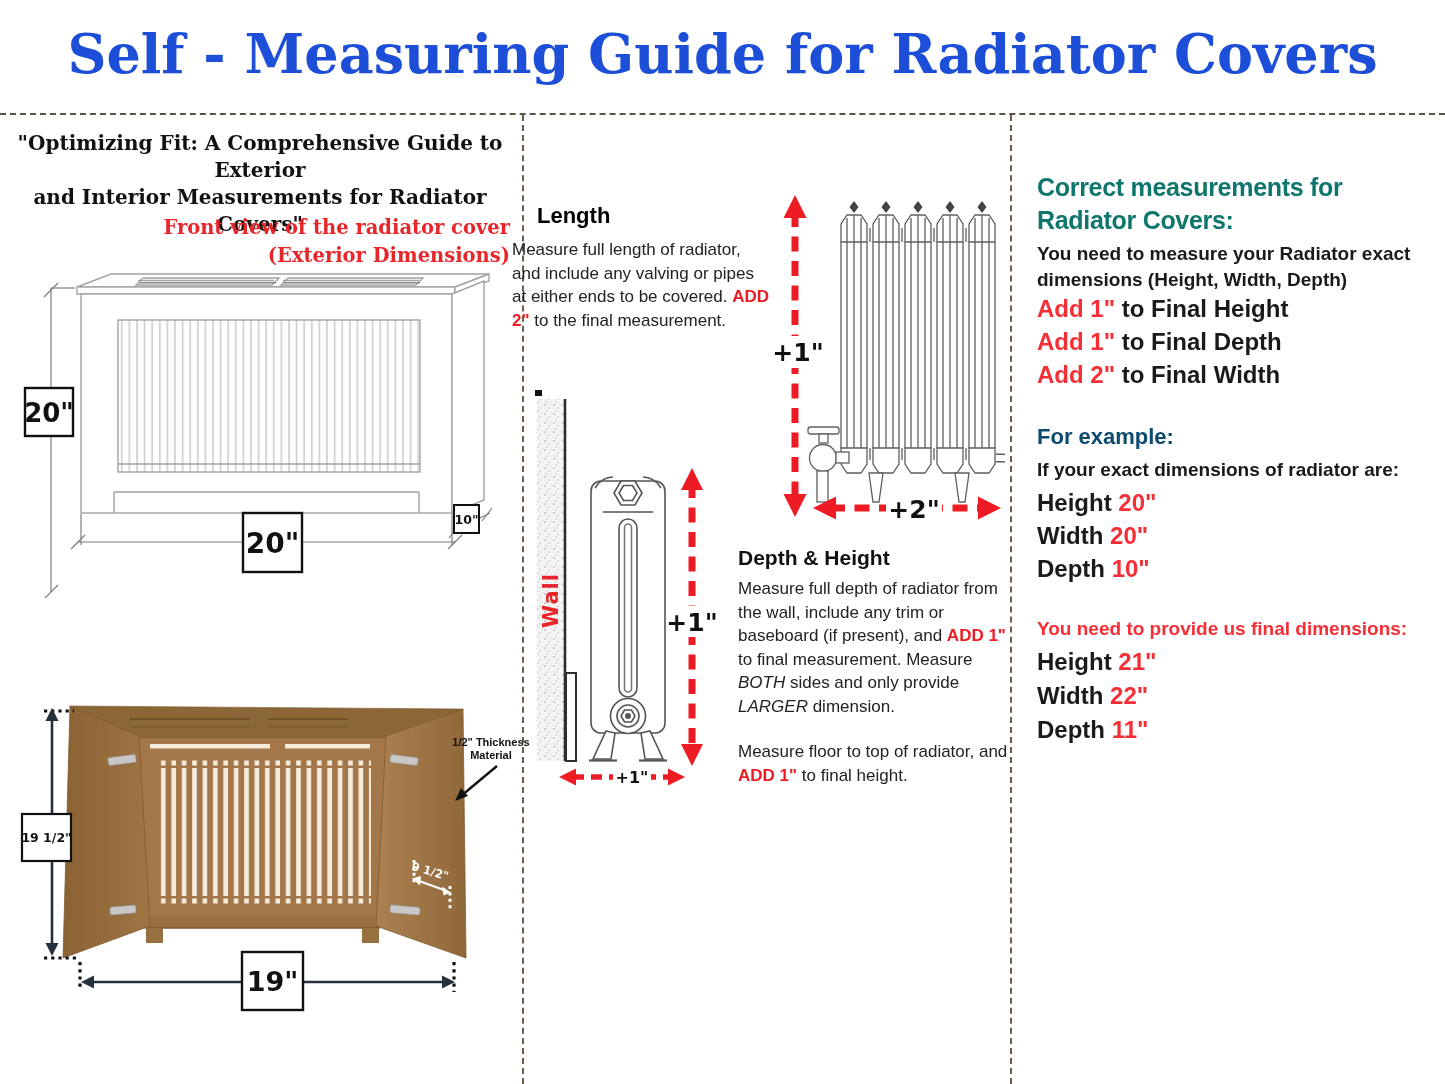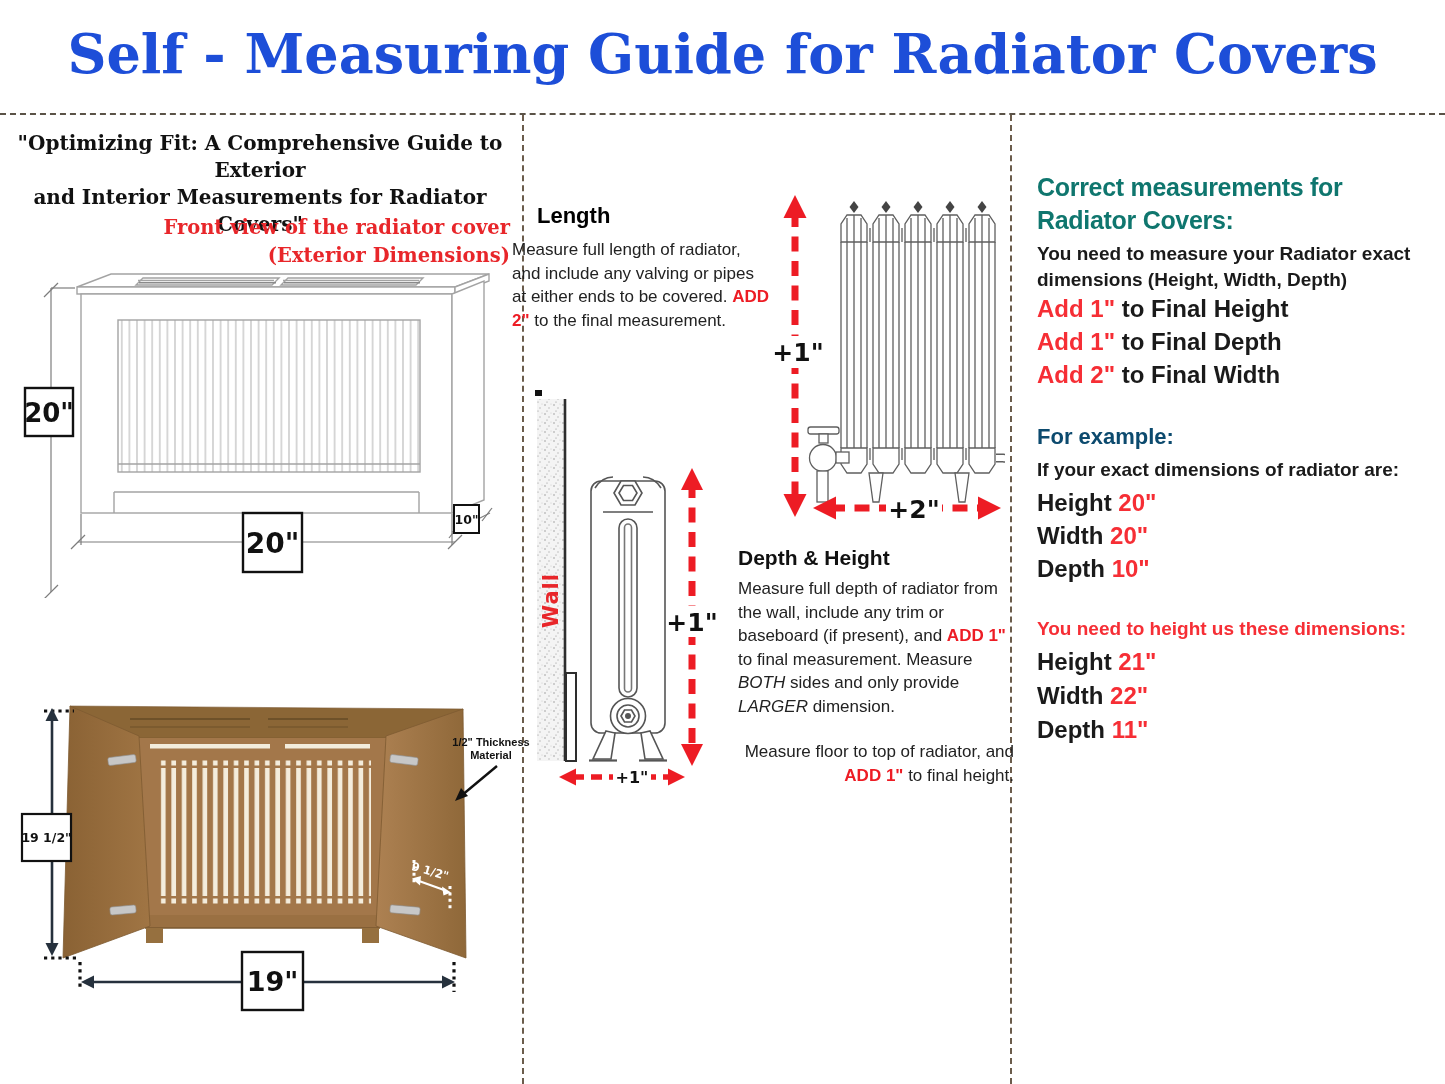--- a/index.html
+++ b/index.html
@@ -12,21 +12,21 @@
   .vdash{position:absolute;top:115px;height:969px;width:0;border-left:2px dashed #6b5c4c;}
   .quote{position:absolute;left:5px;top:130px;width:510px;text-align:center;
          font-family:"DejaVu Serif",serif;font-weight:700;font-size:20px;line-height:27px;color:#111;}
   .sub-heading{position:absolute;left:30px;width:480px;text-align:right;
          font-family:"DejaVu Serif",serif;font-weight:700;font-size:19.5px;line-height:28px;color:#e8262a;}
   .len-heading{position:absolute;left:537px;top:203px;font-size:22px;font-weight:700;color:#000000;}
   .body-text{font-size:17px;line-height:23.5px;color:#222;}
   .len-body{position:absolute;left:512px;top:238px;width:258px;}
   .dh-heading{position:absolute;left:738px;top:546px;font-size:21px;font-weight:700;color:#111;}
   .dh-p1{position:absolute;left:738px;top:577px;width:276px;}
-  .dh-p2{position:absolute;left:738px;top:740px;width:276px;text-align:right;}
+  .dh-p2{position:absolute;left:738px;top:740px;width:276px;}
   .red-add{color:#ed1c24;font-weight:700;}
   .bi{font-weight:400;font-style:italic;}
   .r-heading{position:absolute;left:1037px;top:139px;width:400px;font-size:25px;line-height:33px;
              font-weight:700;color:#0f766e;letter-spacing:-0.3px;margin-top:32px;}
   .r-intro{position:absolute;left:1037px;top:241px;width:400px;font-size:19px;line-height:26px;
            font-weight:700;color:#1a1a1a;}
   .r-rules{position:absolute;left:1037px;top:292px;}
   .r-rules .row, .dim-rows .row{font-size:24px;line-height:33px;font-weight:700;color:#1a1a1a;}
   .r-red{color:#f62e35;}
   .r-ex-heading{position:absolute;left:1037px;top:424px;font-size:22px;font-weight:700;color:#0c4a6e;}
@@ -344,21 +344,21 @@
 
   <div class="r-ex-heading">For example:</div>
   <div class="r-ex-intro">If your exact dimensions of radiator are:</div>
 
   <div class="r-ex-dims dim-rows">
     <div class="row"><span>Height </span><span class="r-red">20"</span></div>
     <div class="row"><span>Width </span><span class="r-red">20"</span></div>
     <div class="row"><span>Depth </span><span class="r-red">10"</span></div>
   </div>
 
-  <div class="r-pr-heading">You need to height us these dimensions:</div>
+  <div class="r-pr-heading">You need to provide us final dimensions:</div>
 
   <div class="r-pr-dims dim-rows">
     <div class="row"><span>Height </span><span class="r-red">21"</span></div>
     <div class="row"><span>Width </span><span class="r-red">22"</span></div>
     <div class="row"><span>Depth </span><span class="r-red">11"</span></div>
   </div>
 
 </div>
 
 </body></html>

